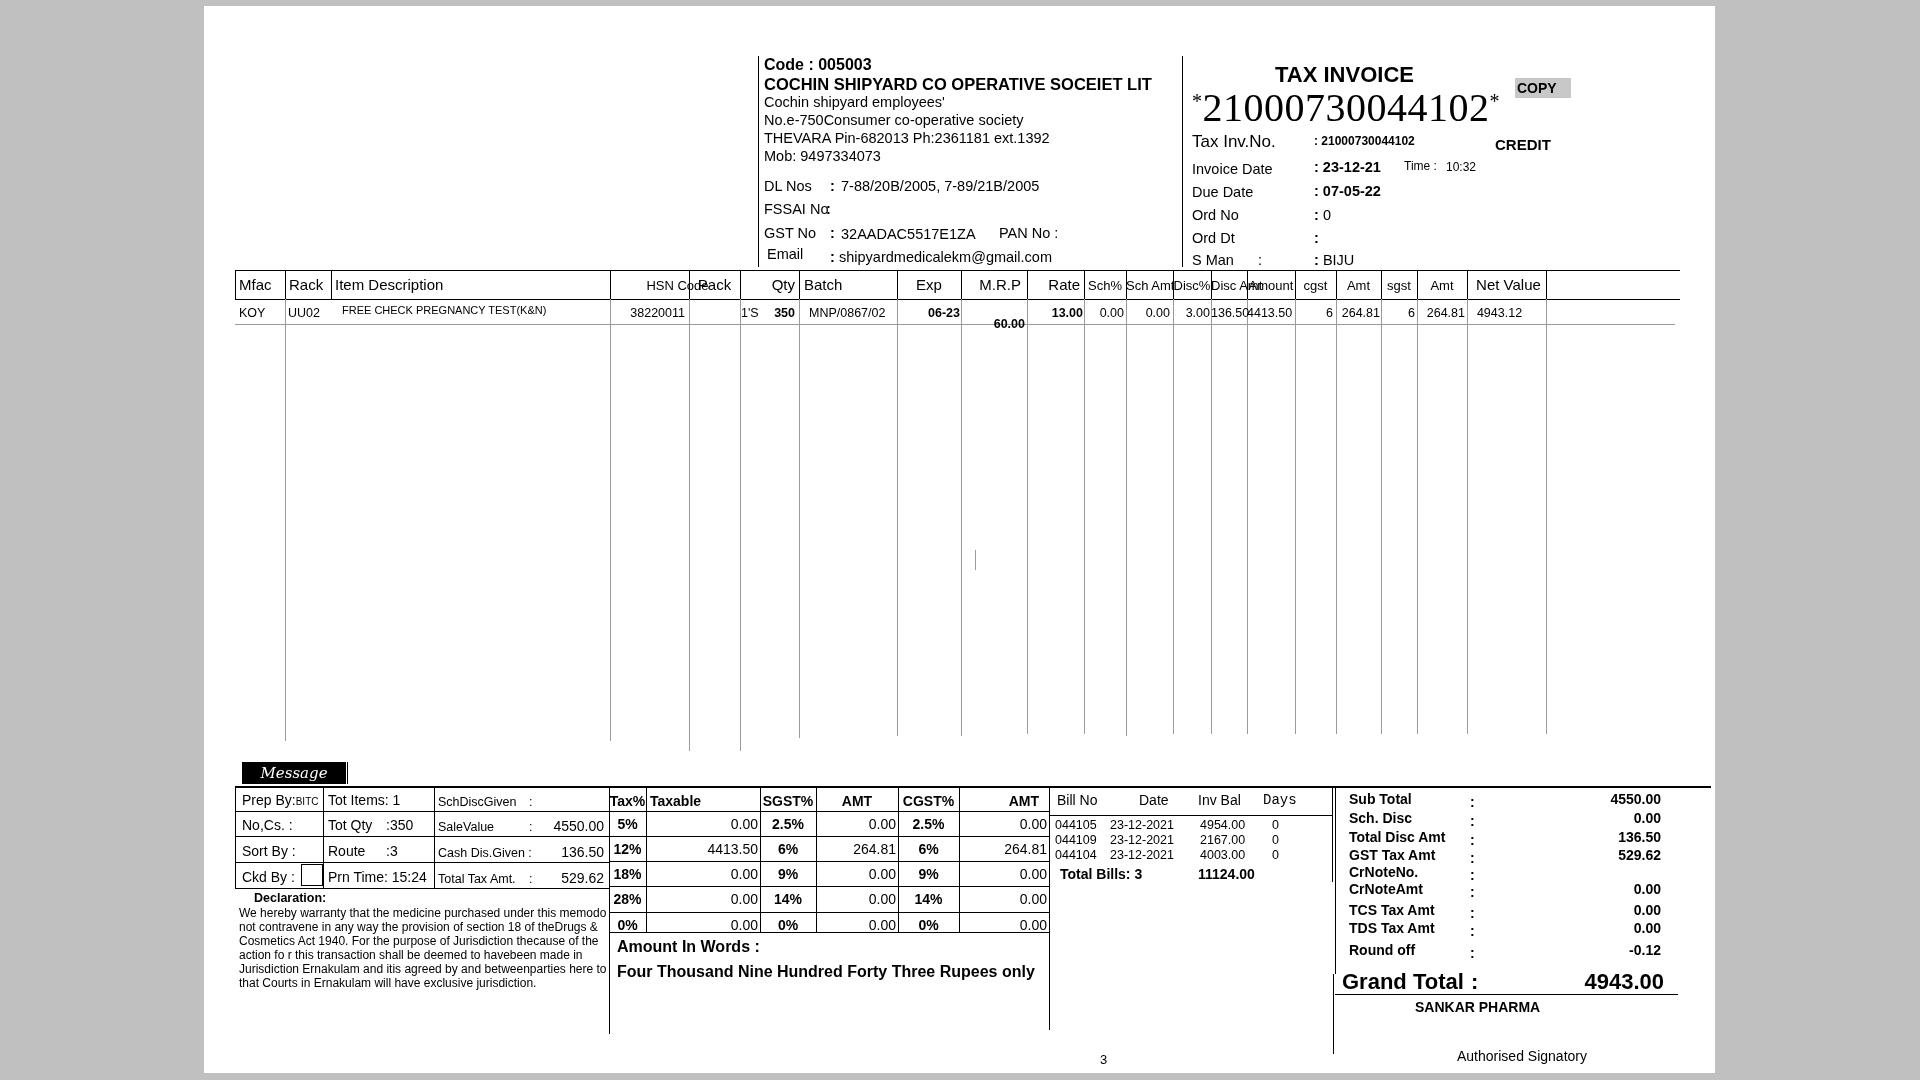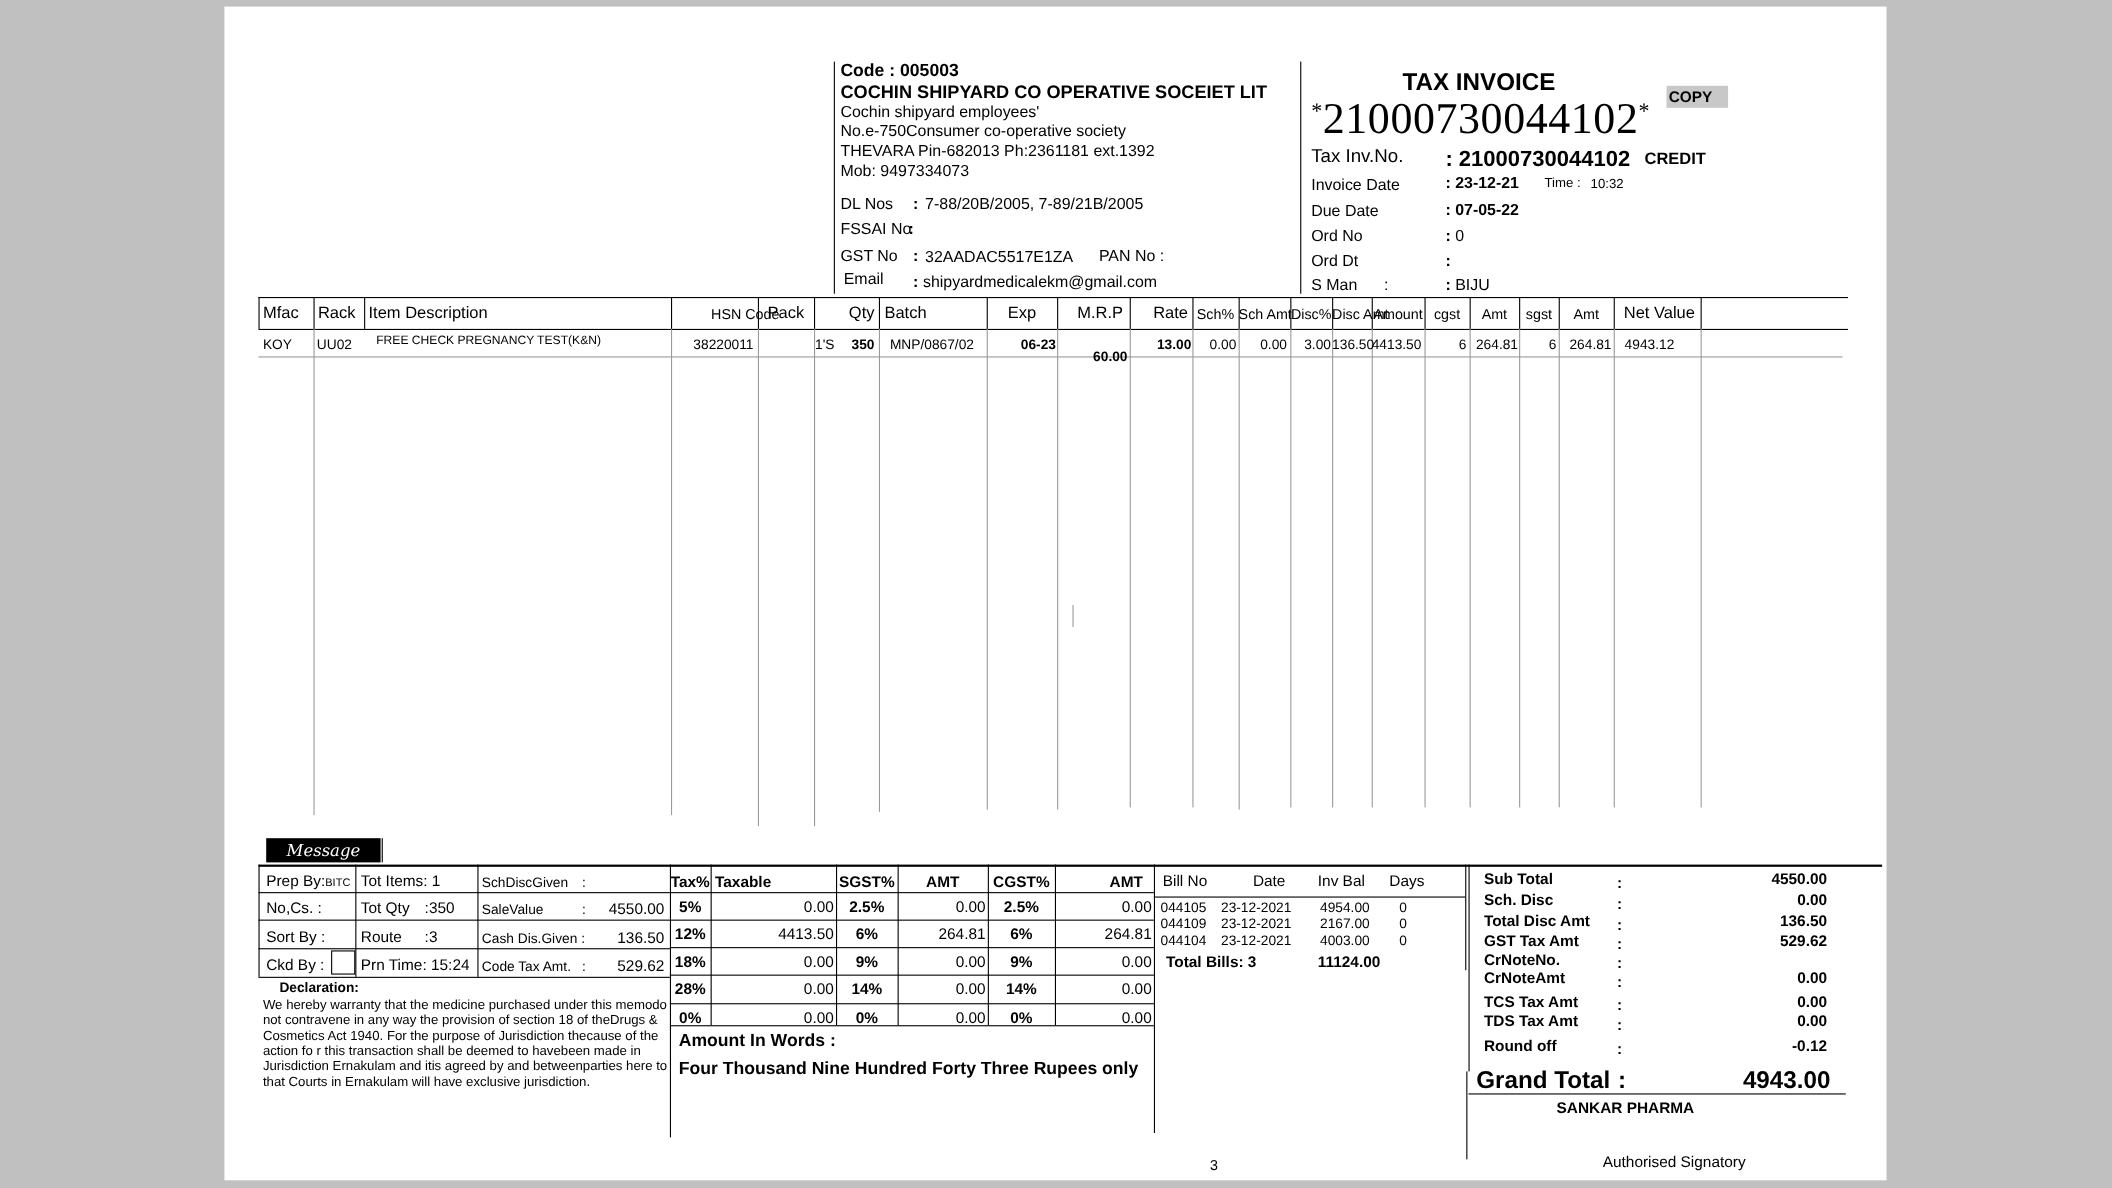--- a/index.html
+++ b/index.html
@@ -69,21 +69,21 @@
   <div class="kv" style="left:635px; top:243px;">shipyardmedicalekm@gmail.com</div>
 
   <div class="vline" style="left:978px; top:50px; height:211px;"></div>
   <div class="inv-title">TAX INVOICE</div>
   <div class="barcode">
     <span class="ast">*</span><span>21000730044102</span><span class="ast">*</span>
   </div>
   <div class="copy-badge">COPY</div>
 
   <div class="kv" style="left:988px; top:126px; font-size:17px;">Tax Inv.No.</div>
-  <div class="kv b" style="left:1110px; top:128px; font-size:20px;">: <span>21000730044102</span></div>
+  <div class="kv b" style="left:1110px; top:128px; font-size:12px;">: <span>21000730044102</span></div>
   <div class="kv b" style="left:1291px; top:130px; font-size:15px;">CREDIT</div>
 
   <div class="kv" style="left:988px; top:155px;">Invoice Date</div>
   <div class="kv b" style="left:1110px; top:153px;">: <span>23-12-21</span></div>
   <div class="kv" style="left:1200px; top:153px; font-size:12px;">Time :</div>
   <div class="kv" style="left:1242px; top:154px; font-size:12px;">10:32</div>
 
   <div class="kv" style="left:988px; top:178px;">Due Date</div>
   <div class="kv b" style="left:1110px; top:177px;">: <span>07-05-22</span></div>
 
@@ -212,21 +212,21 @@
     <div class="cell" style="left:182px; top:837px;">:3</div>
     <div class="cell" style="left:124px; top:863px;"><span>Prn Time:</span> <span>15:24</span></div>
 
     <div class="cell sm" style="left:234px; top:789px;">SchDiscGiven</div>
     <div class="cell sm" style="left:325px; top:789px;">:</div>
     <div class="cell sm" style="left:234px; top:814px;">SaleValue</div>
     <div class="cell sm" style="left:325px; top:814px;">:</div>
     <div class="cell" style="left:330px; width:70px; text-align:right; top:812px;">4550.00</div>
     <div class="cell sm" style="left:234px; top:840px;">Cash Dis.Given :</div>
     <div class="cell" style="left:330px; width:70px; text-align:right; top:838px;">136.50</div>
-    <div class="cell sm" style="left:234px; top:866px;">Code Tax Amt.</div>
+    <div class="cell sm" style="left:234px; top:866px;">Total Tax Amt.</div>
     <div class="cell sm" style="left:325px; top:866px;">:</div>
     <div class="cell" style="left:330px; width:70px; text-align:right; top:864px;">529.62</div>
   </div>
 
   <div class="cell b" style="left:50px; top:885px; font-size:12.5px;">Declaration:</div>
   <div class="decl">We hereby warranty that the medicine purchased under this memodo  not  contravene in any way the  provision of  section 18 of theDrugs &amp; Cosmetics Act 1940.  For the purpose of Jurisdiction thecause of  the action fo r this transaction shall be deemed to havebeen made in Jurisdiction Ernakulam and itis agreed by and betweenparties here to that Courts in Ernakulam will have exclusive jurisdiction.</div>
 
   <div class="vline" style="left:405px; top:780px; height:248px;"></div>
   <div class="vline" style="left:845px; top:780px; height:244px;"></div>
   <div id="tax-grid">
@@ -281,21 +281,21 @@
 
   <div class="cell b" style="left:413px; top:932px; font-size:16px;">Amount In Words :</div>
   <div class="cell b" style="left:413px; top:957px; font-size:16px;">Four Thousand Nine Hundred Forty Three Rupees only</div>
 
   <div class="hline" style="left:845px; top:809px; width:283px;"></div>
   <div class="vline" style="left:1128px; top:780px; height:96px;"></div>
   <div id="bills-grid">
       <div class="cell" style="left:853px;top:786px;">Bill No</div>
       <div class="cell" style="left:935px;top:786px;">Date</div>
       <div class="cell" style="left:994px;top:786px;">Inv Bal</div>
-      <div class="cell" style="left:1059px;top:786px;">Days</div>
+      <div class="cell" style="left:1059px;top:786px;font-family:Liberation Mono, monospace;">Days</div>
       <div class="bill-cell" style="left:851px;top:812px;">044105</div>
       <div class="bill-cell" style="left:906px;top:812px;">23-12-2021</div>
       <div class="bill-cell" style="left:996px;top:812px;">4954.00</div>
       <div class="bill-cell" style="left:1068px;top:812px;">0</div>
       <div class="bill-cell" style="left:851px;top:827px;">044109</div>
       <div class="bill-cell" style="left:906px;top:827px;">23-12-2021</div>
       <div class="bill-cell" style="left:996px;top:827px;">2167.00</div>
       <div class="bill-cell" style="left:1068px;top:827px;">0</div>
       <div class="bill-cell" style="left:851px;top:842px;">044104</div>
       <div class="bill-cell" style="left:906px;top:842px;">23-12-2021</div>

